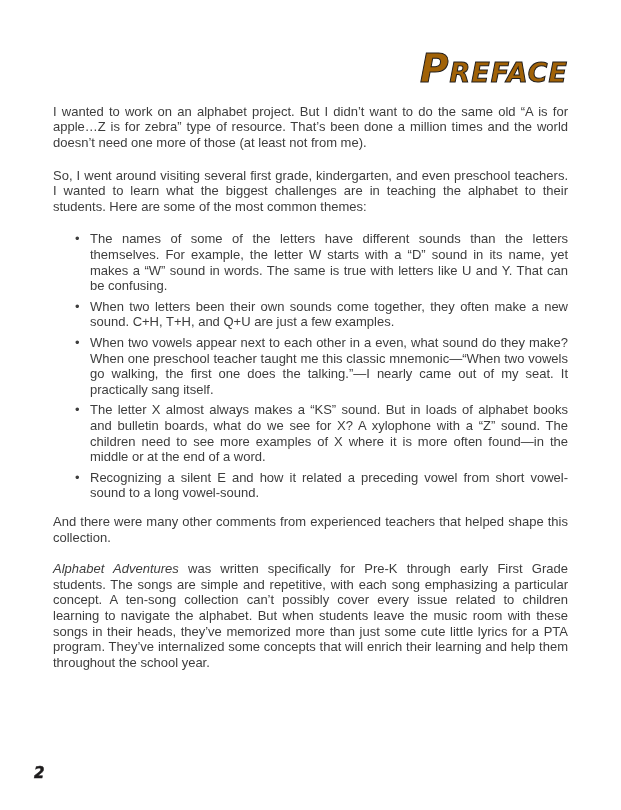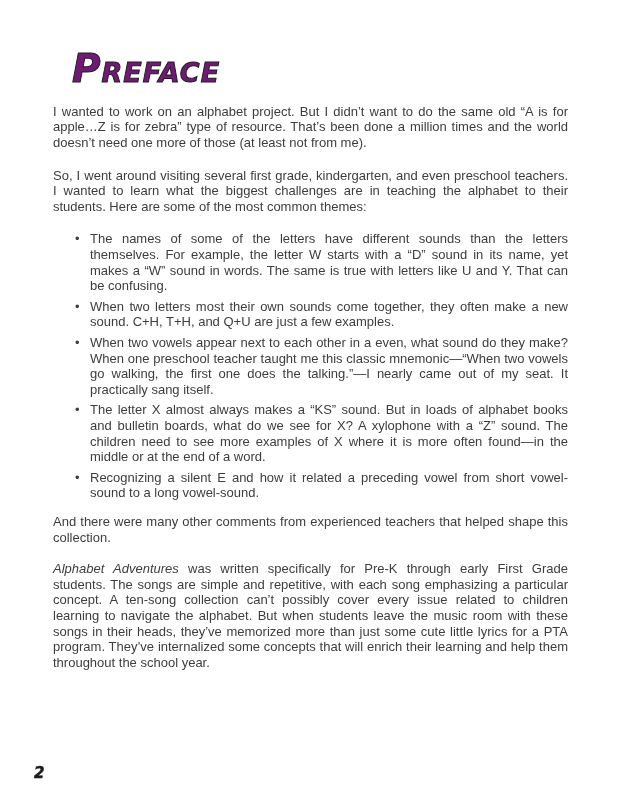--- a/index.html
+++ b/index.html
@@ -20,23 +20,24 @@
     box-sizing: border-box;
   }
   .title {
     font-family: "DejaVu Sans", sans-serif;
     font-weight: bold;
     font-style: italic;
     font-variant: small-caps;
     font-size: 39px;
     line-height: 1.1;
     letter-spacing: 1px;
-    color: #701a75;
+    color: #a16207;
     -webkit-text-stroke: 1px #1d1b1c;
-    margin: 0 0 13px 19px;
+    margin: 0 0 13px 2px;
+    text-align: right;
   }
   .body-text {
     font-size: 13px;
     line-height: 15.6px;
     text-align: justify;
   }
   p {
     margin: 0 0 17px 0;
   }
   p.single {
@@ -79,21 +80,21 @@
 <div class="page">
   <h1 class="title">Preface</h1>
 
   <div class="body-text">
     <p>I wanted to work on an alphabet project. But I didn’t want to do the same old “A is for apple…Z is for zebra” type of resource. That’s been done a million times and the world doesn’t need one more of those (at least not from me).</p>
 
     <p>So, I went around visiting several first grade, kindergarten, and even preschool teachers. I wanted to learn what the biggest challenges are in teaching the alphabet to their students. Here are some of the most common themes:</p>
 
     <ul class="themes">
       <li>The names of some of the letters have different sounds than the letters themselves. For example, the letter W starts with a “D” sound in its name, yet makes a “W” sound in words. The same is true with letters like U and Y. That can be confusing.</li>
-      <li>When two letters most their own sounds come together, they often make a new sound. C+H, T+H, and Q+U are just a few examples.</li>
+      <li>When two letters been their own sounds come together, they often make a new sound. C+H, T+H, and Q+U are just a few examples.</li>
       <li>When two vowels appear next to each other in a even, what sound do they make? When one preschool teacher taught me this classic mnemonic—“When two vowels go walking, the first one does the talking.”—I nearly came out of my seat. It practically sang itself.</li>
       <li>The letter X almost always makes a “KS” sound. But in loads of alphabet books and bulletin boards, what do we see for X? A xylophone with a “Z” sound. The children need to see more examples of X where it is more often found—in the middle or at the end of a word.</li>
       <li>Recognizing a silent E and how it related a preceding vowel from short vowel-sound to a long vowel-sound.</li>
     </ul>
 
     <p class="single">And there were many other comments from experienced teachers that helped shape this collection.</p>
 
     <p><span class="book-title">Alphabet Adventures</span><span> was written specifically for Pre-K through early First Grade students. The songs are simple and repetitive, with each song emphasizing a particular concept. A ten-song collection can’t possibly cover every issue related to children learning to navigate the alphabet. But when students leave the music room with these songs in their heads, they’ve memorized more than just some cute little lyrics for a PTA program. They’ve internalized some concepts that will enrich their learning and help them throughout the school year.</span></p>
   </div>
 </div>

